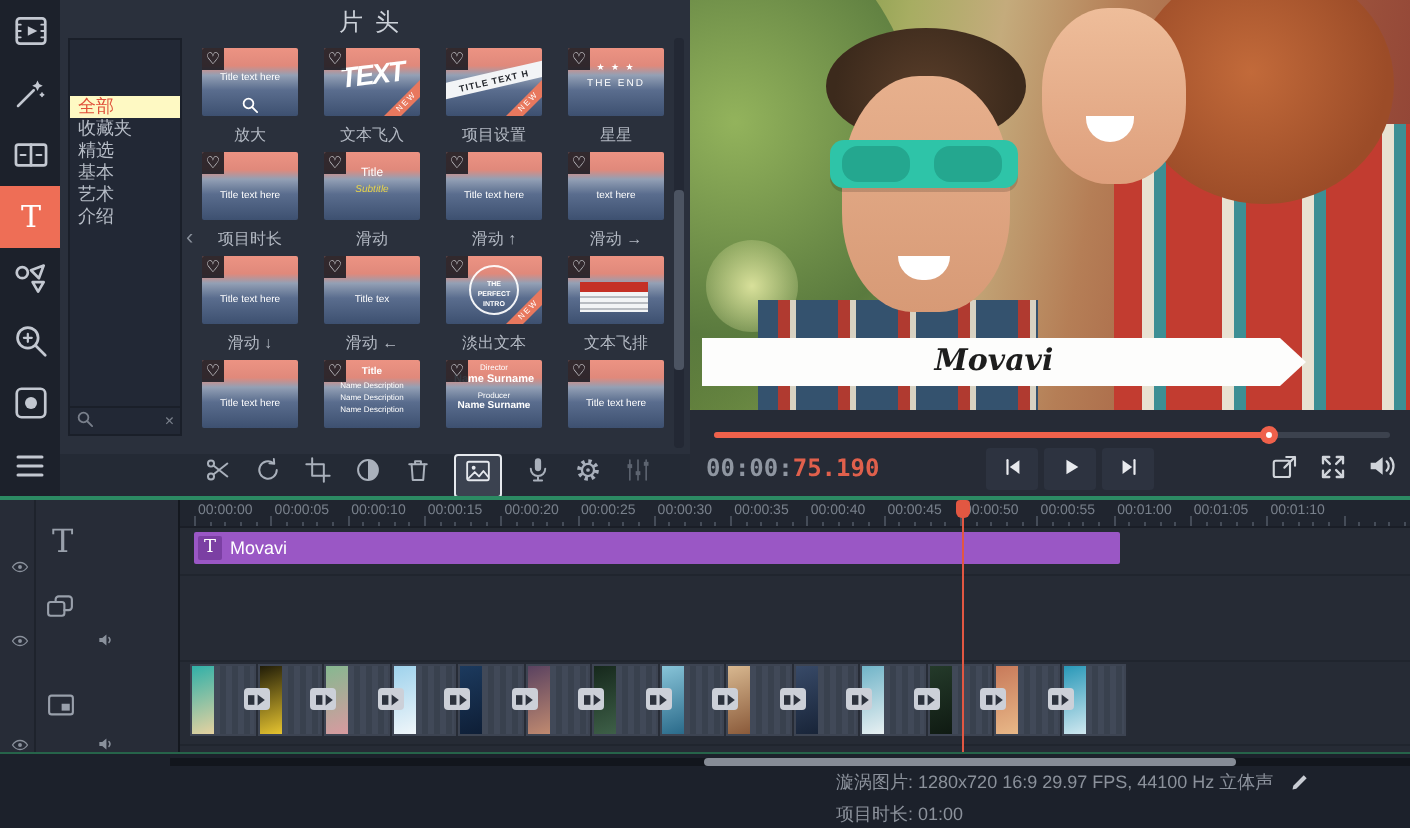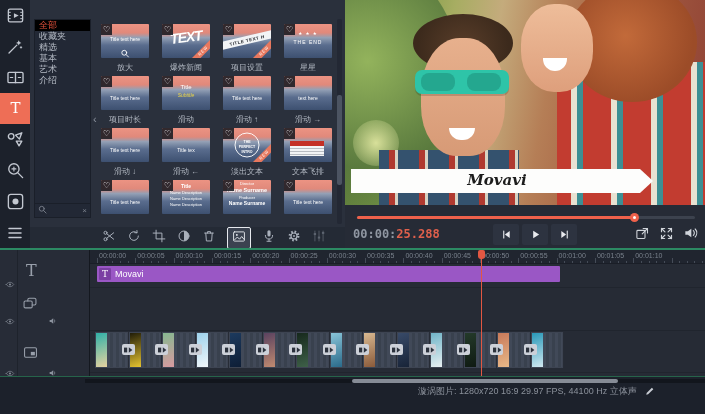--- a/index.html
+++ b/index.html
@@ -11,21 +11,21 @@
   .ltb{position:absolute;left:0;top:0;width:30px;height:248px;background:#1c212b;display:flex;flex-direction:column;}
   .tool{width:30px;height:31px;display:flex;align-items:center;justify-content:center;color:#c3c8d1;}
   .tool.active{background:#ee6e56;color:#fff;}
   .tool svg{display:block;}
 
   
   .panel{position:absolute;left:30px;top:0;width:315px;height:227px;background:#2a303c;}
   .panel-title{position:absolute;top:3px;left:0;right:0;text-align:center;font-size:12px;color:#ccd1d9;letter-spacing:6px;}
   .cats{position:absolute;left:4px;top:19px;width:57px;height:199px;background:#222835;border:1px solid #1a1f29;font-size:9px;color:#b6bcc6;overflow:hidden;}
   .cat{height:11px;line-height:11px;padding:0 4px;white-space:nowrap;}
-  .cat.selected{background:#000000;color:#e0503a;}
+  .cat.selected{background:#fef9c3;color:#e0503a;margin-top:28px;}
   .cat-search{position:absolute;bottom:0;left:0;right:0;height:14px;border-top:1px solid #1a1f29;display:flex;justify-content:space-between;align-items:center;padding:0 3px;color:#7a808c;}
   .cat-search .clr{font-size:8px;line-height:8px;}
   .chevron{position:absolute;left:63px;top:114px;color:#8a919c;font-size:11px;line-height:11px;}
   .grid{position:absolute;left:71px;top:24px;width:236px;height:203px;display:grid;
         grid-template-columns:repeat(4,48px);column-gap:13px;grid-auto-rows:52px;align-content:start;overflow:hidden;}
   .vscroll{position:absolute;right:3px;top:19px;width:5px;height:205px;background:#232834;border-radius:2px;}
   .vscroll .vthumb{position:absolute;left:0;width:5px;top:76px;height:90px;background:#4c5462;border-radius:2px;}
 
   .card{width:48px;position:relative;}
   .thumb{position:relative;width:48px;height:34px;border-radius:1px;overflow:hidden;
@@ -229,20 +229,21 @@
   <div class="tool">
     <span>
           <svg width="18" height="18" viewBox="0 0 24 24" fill="none" stroke="currentColor" stroke-width="1.7" stroke-linecap="round" stroke-linejoin="round">
             <path d="M4 6h16M4 12h16M4 18h16" stroke-width="2"></path>
           </svg>
         </span>
   </div>
 </aside>
 
   <section class="panel">
+    <div class="panel-title">片头</div>
     <div class="cats">
       <div>
   <div class="cat selected">
     <span>全部</span>
   </div>
 
   <div class="cat">
     <span>收藏夹</span>
   </div>
 
@@ -295,21 +296,21 @@
       <span class="heart">♡</span>
       <span class="thumb-circle"></span>
       <span class="newsbar"></span><span class="newsbox"></span>
       <span class="tt2"></span>
       <span class="tt1">TEXT</span>
       <span class="tt3"></span>
       <span class="tt4"></span>
       
       <span class="badge">NEW</span>
     </div>
-    <div class="card-label">爆炸新闻</div>
+    <div class="card-label">文本飞入</div>
   </div>
 
   <div class="card ribbon">
     <div class="thumb">
       <span class="heart">♡</span>
       <span class="thumb-circle"></span>
       <span class="newsbar"></span><span class="newsbox"></span>
       <span class="tt2"></span>
       <span class="tt1">TITLE TEXT H</span>
       <span class="tt3"></span>
@@ -612,21 +613,21 @@
         <div class="wm">Movavi</div>
       </div>
     </div>
     <div class="seek">
       <div class="seek-track"></div>
       <div class="seek-fill" id="seekFill" style="width: 277.16px;"></div>
       <div class="seek-handle" id="seekHandle" style="left: 273.16px;"></div>
     </div>
     <div class="pvbar">
       <div class="timecode">
-        <span class="tc-gray">00:00:</span><span class="tc-red">25.288</span>
+        <span class="tc-gray">00:00:</span><span class="tc-red">75.190</span>
       </div>
       <div class="transport">
   <div class="tbtn">
     <span><svg width="11" height="11" viewBox="0 0 24 24" fill="none" stroke="currentColor" stroke-width="1.7" stroke-linecap="round" stroke-linejoin="round">
                 <path d="M6 4.5v15" stroke-width="2.4"></path>
                 <path d="M19 4.5v15L8.5 12z" fill="currentColor" stroke="none"></path>
               </svg></span>
   </div>
 
   <div class="tbtn">
@@ -953,15 +954,19 @@
     <div class="hs-track"></div>
     <div class="hs-thumb"></div>
     <div class="projinfo">
       <div>
         <span>漩涡图片:</span>
         <span>1280x720 16:9 29.97 FPS, 44100 Hz 立体声</span>
         <span class="pencil"><svg width="10" height="10" viewBox="0 0 24 24" fill="none" stroke="currentColor" stroke-width="1.7" stroke-linecap="round" stroke-linejoin="round">
               <path d="M3 21l1-4.5L16.5 4 20 7.5 7.5 20z" fill="currentColor" stroke="none"></path>
             </svg></span>
       </div>
+      <div>
+        <span>项目时长:</span>
+        <span>01:00</span>
+      </div>
     </div>
   </footer>
 </div>
 
 </body></html>

